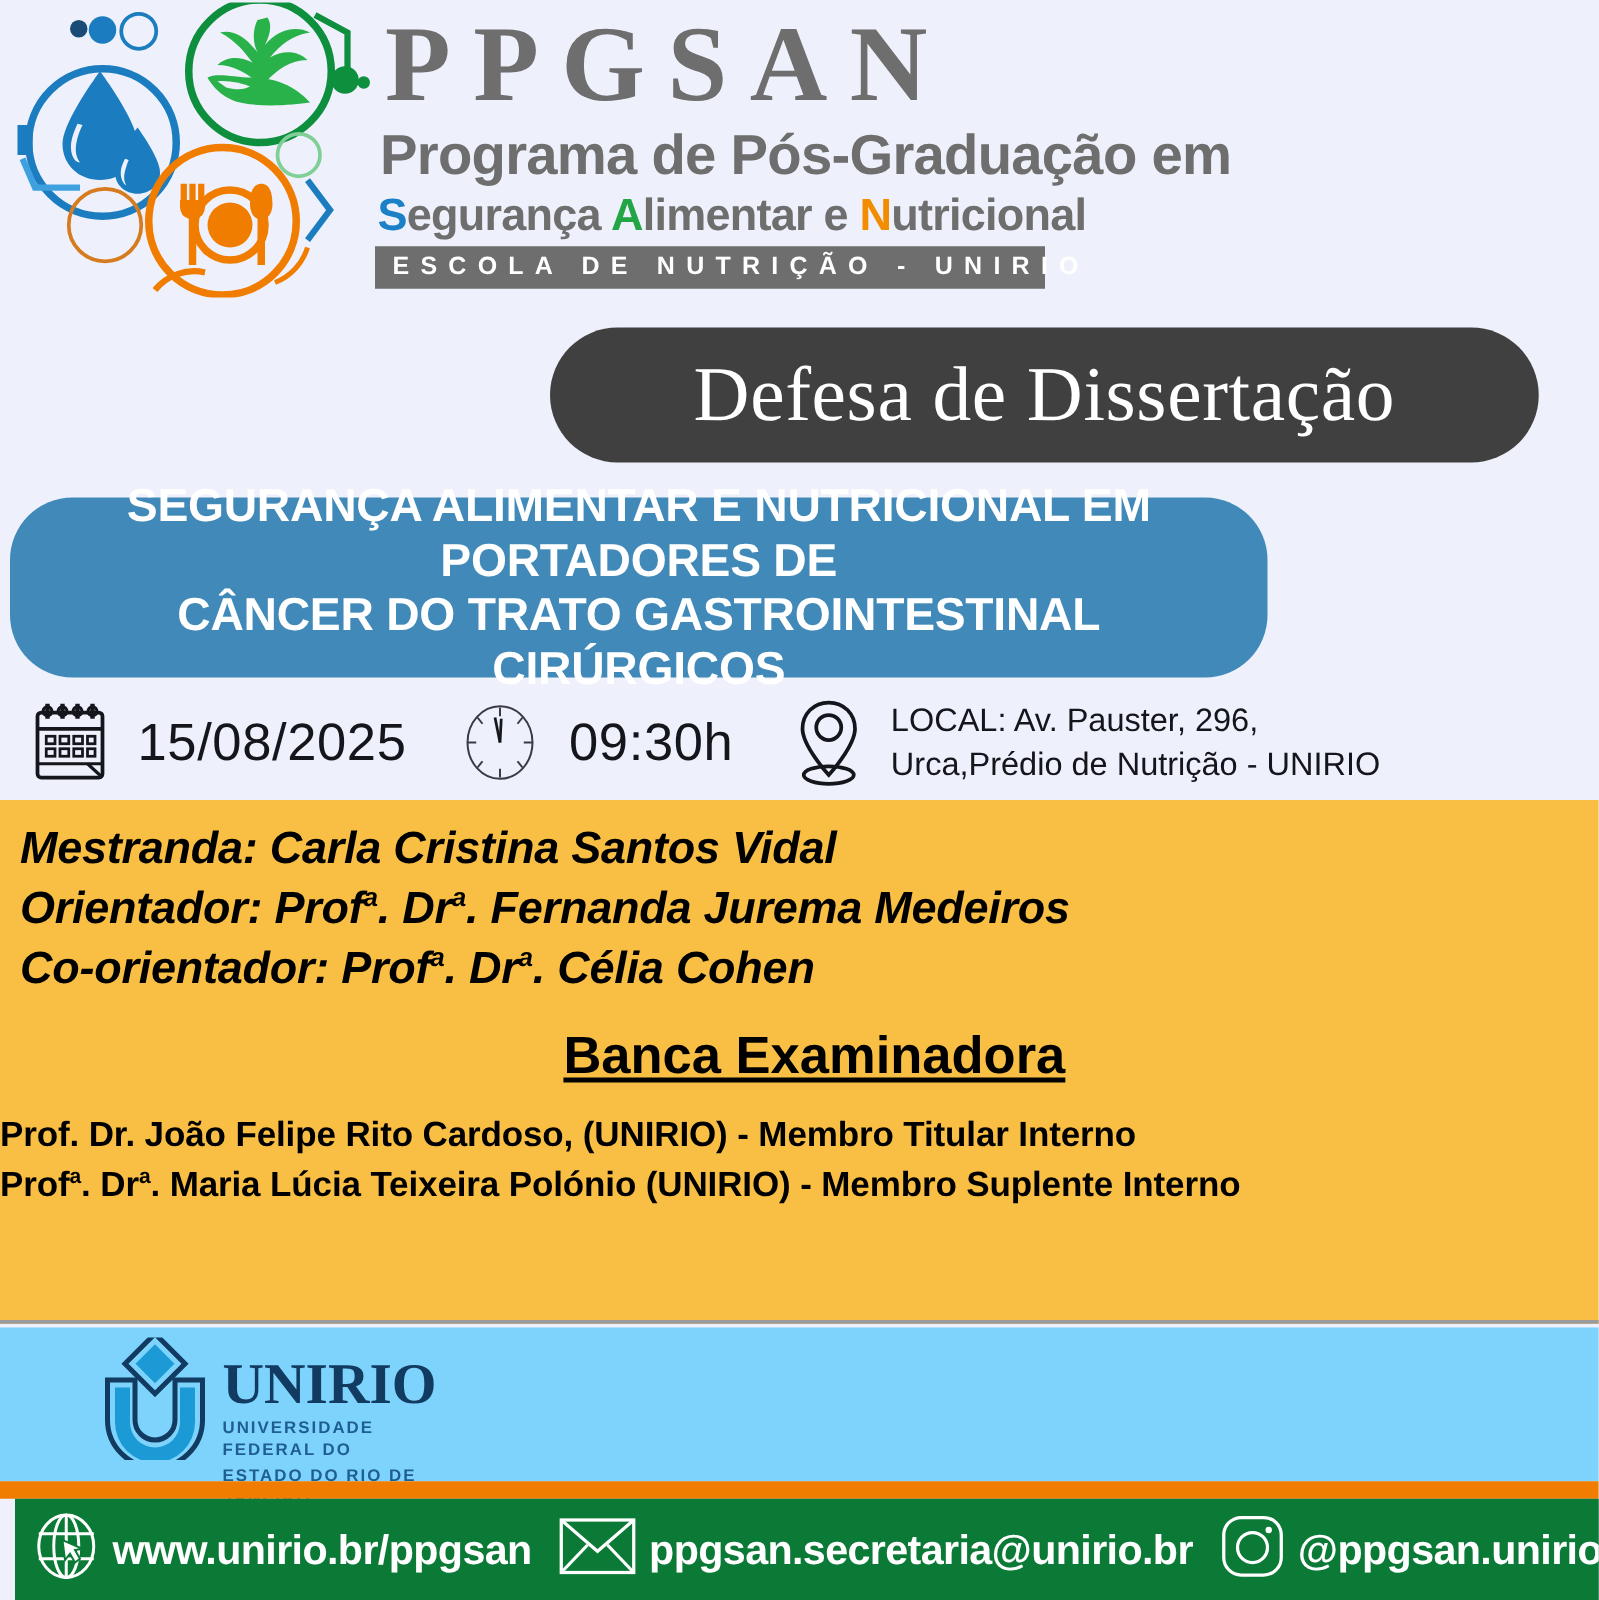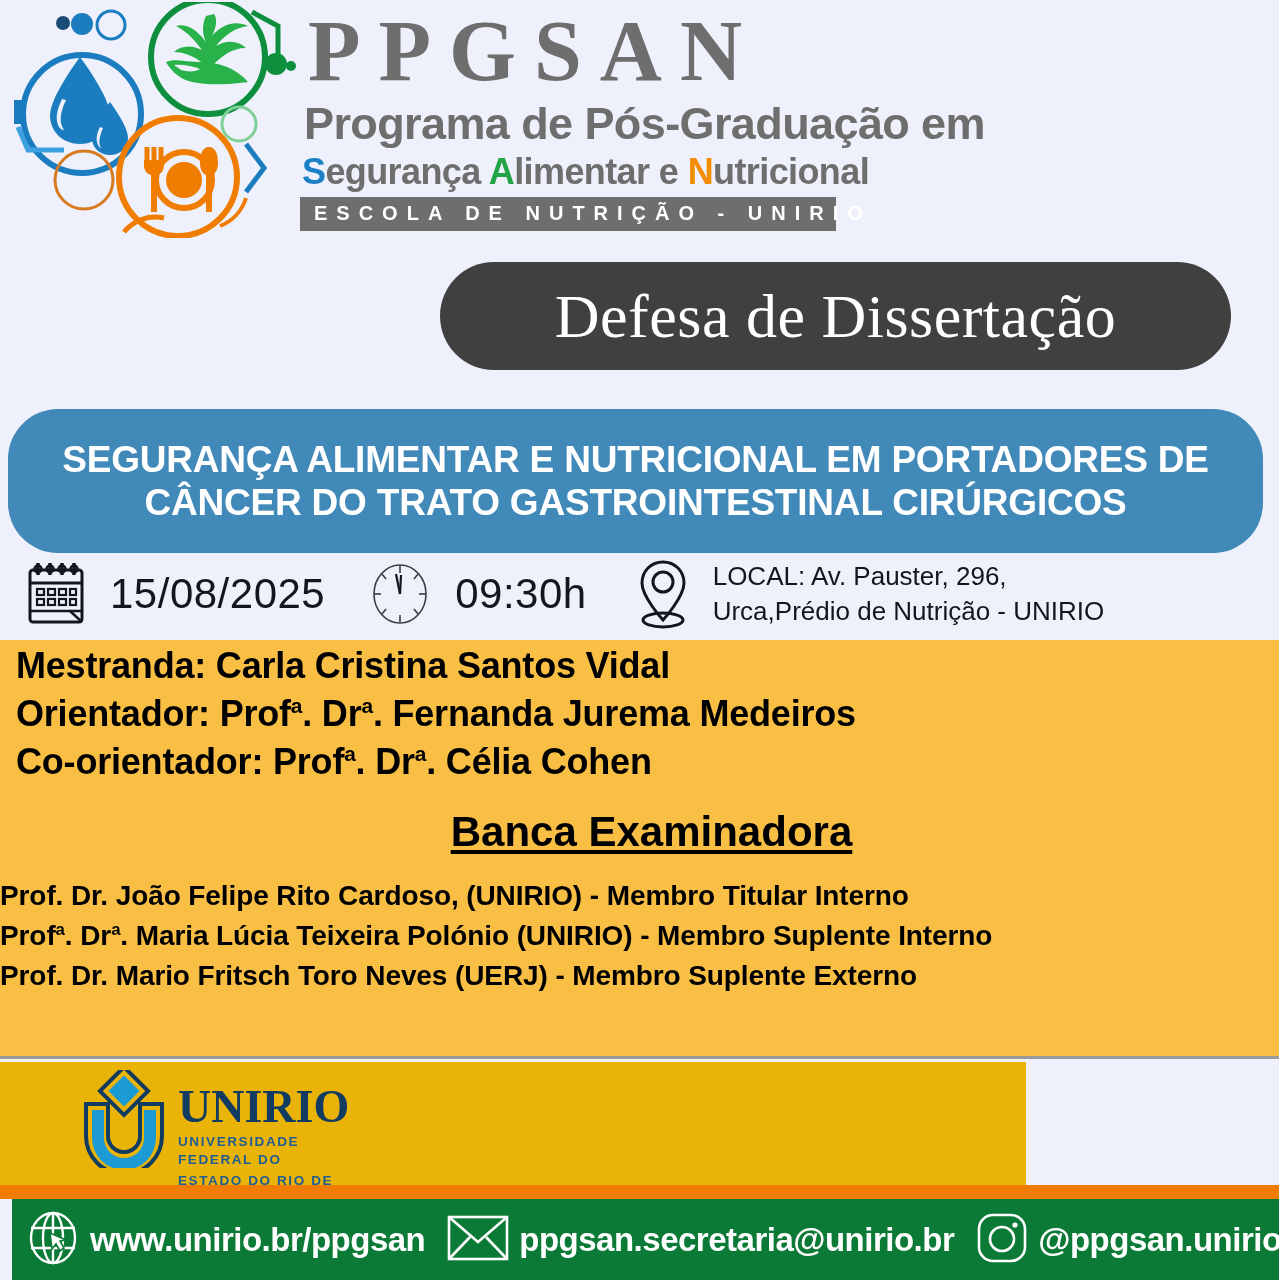--- a/index.html
+++ b/index.html
@@ -49,21 +49,21 @@
     display:flex;align-items:center;justify-content:center;
   }
   .green-pill-text{
     font-family:"Liberation Serif", serif;
     color:#ffffff;font-size:62px;font-weight:400;letter-spacing:0.5px;
     white-space:nowrap;
   }
 
   
   .blue-bar{
-    position:absolute;left:8px;top:409px;width:1255px;height:144px;
+    position:absolute;left:8px;top:398px;width:1006px;height:144px;
     background:#4089b8;border-radius:50px;
     display:flex;align-items:center;justify-content:center;
     text-align:center;
   }
   .blue-bar-text{
     color:#ffffff;font-size:37px;font-weight:700;line-height:1.17;
     letter-spacing:-0.2px;padding:0 28px;
   }
 
   
@@ -83,42 +83,42 @@
   .info-local .icon-box{width:56px;height:74px;}
   .local-text{
     font-size:26px;color:#15151c;margin-left:22px;line-height:1.35;
   }
 
   
   .yellow-panel{
     position:absolute;left:0;top:640px;width:1279px;height:419px;
     background:#f9bf44;border-bottom:3px solid #9b9b9b;box-sizing:border-box;
   }
-  .people{padding:2px 0 0 16px;}
+  .people{padding:14px 0 0 16px;font-style:italic;}
   .people-line{
     font-size:36px;font-weight:700;color:#000000;
     line-height:1.33;letter-spacing:-0.2px;white-space:nowrap;
   }
   .people-line sup{font-size:0.58em;vertical-align:super;}
   .banca-title{
     text-align:center;margin-top:22px;
     font-size:42px;font-weight:700;color:#000000;
     text-decoration:underline;text-underline-offset:4px;padding-left:24px;
   }
   .banca-list{margin-top:20px;padding-left:0;}
   .banca-line{
     font-size:28px;font-weight:700;color:#000000;
     line-height:1.43;letter-spacing:-0.1px;white-space:nowrap;
   }
   .banca-line sup{font-size:0.6em;vertical-align:super;}
 
   
   .logos-strip{
-    position:absolute;left:0;top:1062px;width:1026px;height:123px;
-    background:#eab308;
+    position:absolute;left:0;top:1062px;width:1279px;height:123px;
+    background:#7dd3fc;
   }
   .logo-unirio{position:absolute;left:78px;top:8px;width:270px;height:100px;}
   .unirio-wordmark{
     position:absolute;left:100px;top:14px;
   }
   .unirio-big{
     font-family:"Liberation Serif", serif;
     font-size:46px;font-weight:700;color:#113b61;letter-spacing:0px;line-height:1;
   }
   .unirio-sub{
@@ -284,21 +284,20 @@
       <div class="people-line"><span>Mestranda: </span><span>Carla Cristina Santos Vidal</span></div>
       <div class="people-line"><span>Orientador: </span><span>Prof</span><sup>a</sup><span>. Dr</span><sup>a</sup><span>. Fernanda Jurema Medeiros</span></div>
       <div class="people-line"><span>Co-orientador: </span><span>Prof</span><sup>a</sup><span>. Dr</span><sup>a</sup><span>. Célia Cohen</span></div>
     </div>
 
     <div class="banca-title">Banca Examinadora</div>
 
     <div class="banca-list">
       <div class="banca-line">Prof. Dr. João Felipe Rito Cardoso, (UNIRIO) - Membro Titular Interno</div>
       <div class="banca-line"><span>Prof</span><sup>a</sup><span>. Dr</span><sup>a</sup><span>. Maria Lúcia Teixeira Polónio (UNIRIO) - Membro Suplente Interno</span></div>
-      <div class="banca-line">Prof. Dr. Mario Fritsch Toro Neves (UERJ) - Membro Suplente Externo</div>
     </div>
   </div>
 
   <div class="logos-strip">
 
     <div class="logo-unirio">
       <svg width="96" height="98" viewBox="0 0 96 98" xmlns="http://www.w3.org/2000/svg">
         <rect x="29" y="4" width="34" height="34" transform="rotate(45 46 21)" fill="none" stroke="#113b61" stroke-width="4"></rect>
         <rect x="35" y="10" width="22" height="22" transform="rotate(45 46 21)" fill="#1b9ad6"></rect>
         <path d="M8 34 h22 v32 a16 16 0 0 0 32 0 v-32 h22 v32 a38 38 0 0 1 -76 0 Z" fill="none" stroke="#113b61" stroke-width="4"></path>

